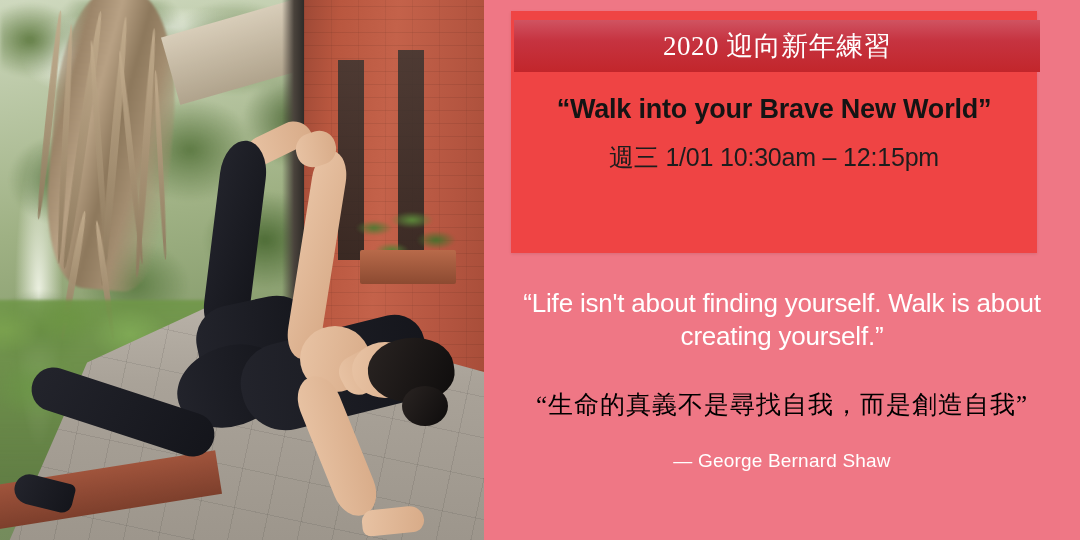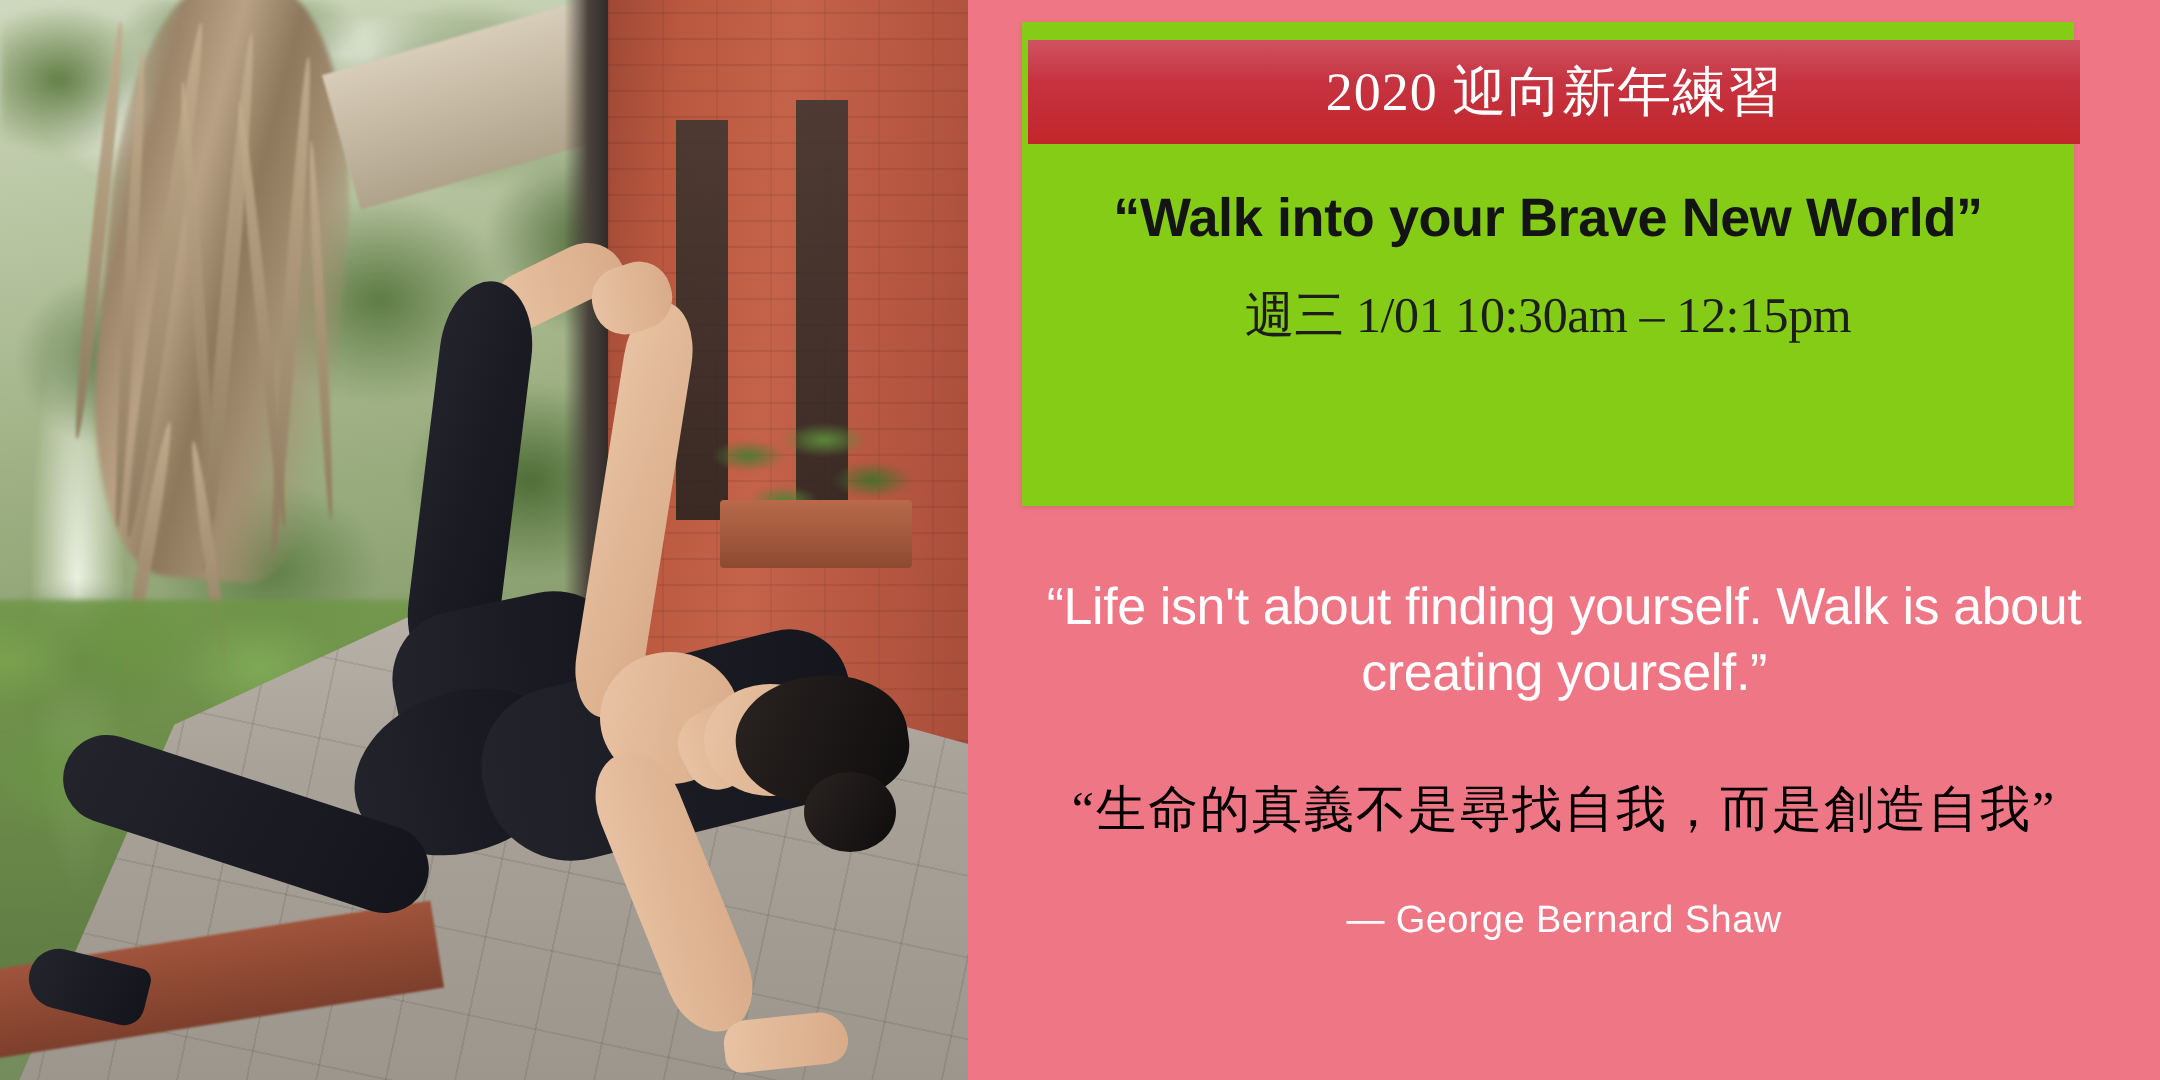--- a/index.html
+++ b/index.html
@@ -169,21 +169,21 @@
   
   .panel {
     position:relative;
     width:596px; height:540px;
     background:#ef7785;
   }
   .card {
     position:absolute;
     left:27px; top:11px;
     width:526px; height:242px;
-    background:#84cc16;
+    background:#ef4444;
     box-shadow:0 1px 3px rgba(0,0,0,.10);
   }
   .card-head {
     position:absolute;
     left:30px; top:20px;
     width:526px; height:52px;
     background:linear-gradient(180deg,#d05361 0%, #c63340 40%, #c2262b 100%);
     display:flex; align-items:center; justify-content:center;
   }
   .card-head-text {
@@ -207,21 +207,20 @@
     font-weight:bold;
     white-space:nowrap;
     letter-spacing:-.2px;
   }
   .course-time {
     margin-top:16px;
     color:#1d1d1d;
     font-size:25px;
     white-space:nowrap;
     letter-spacing:-.2px;
-    font-family:Liberation Serif, serif;
   }
 
   .quote-en {
     position:absolute;
     left:14px; top:287px;
     width:568px;
     text-align:center;
     color:#ffffff;
     font-size:26px;
     line-height:1.25;

